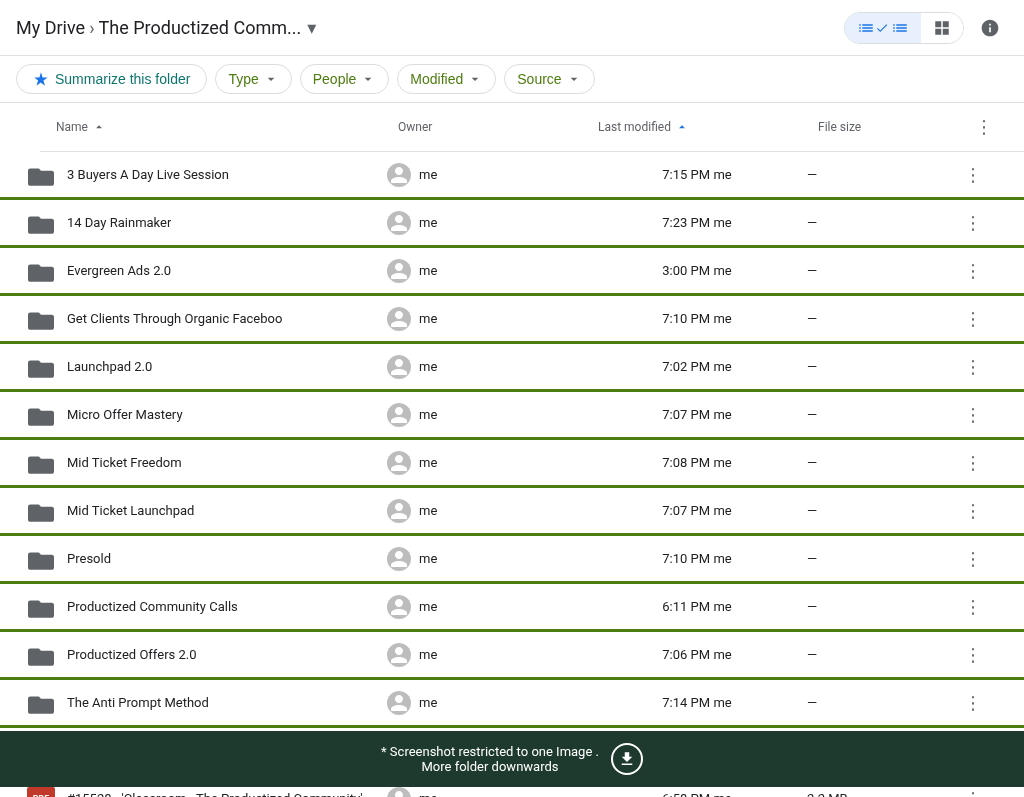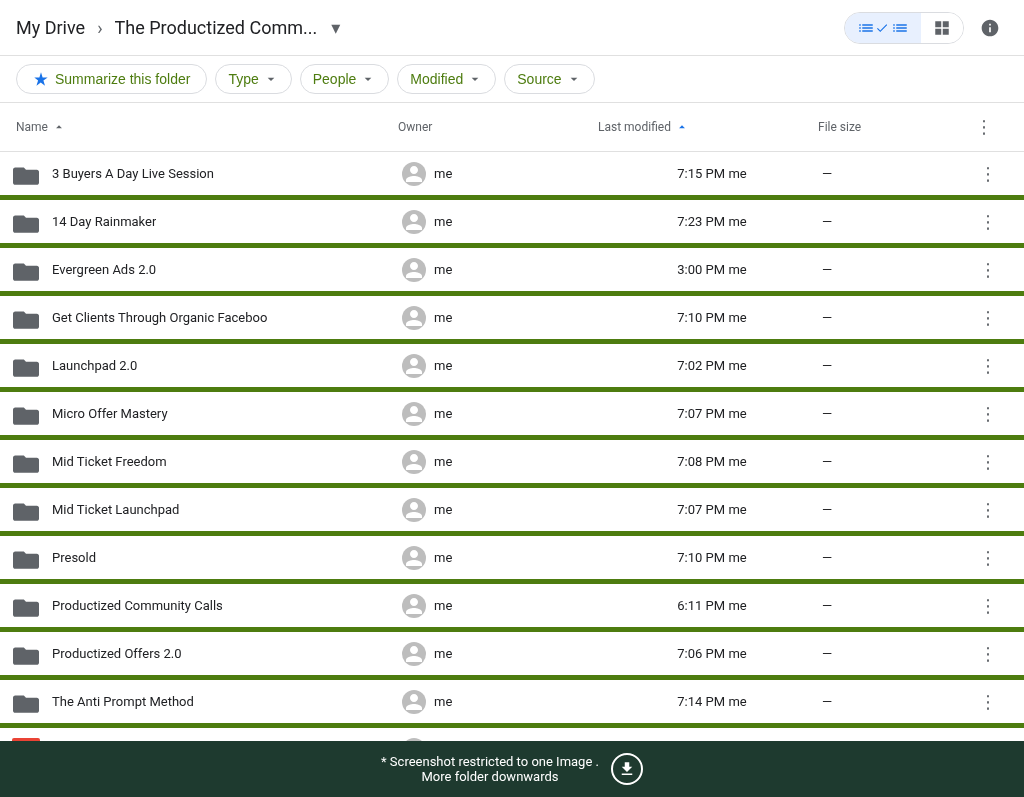--- a/index.html
+++ b/index.html
@@ -1,63 +1,63 @@
 <!DOCTYPE html>
 <html><head>
   <meta charset="utf-8">
   <style>
     * { box-sizing: border-box; margin: 0; padding: 0; }
     body { font-family: 'Google Sans', Roboto, Arial, sans-serif; background: #fff; color: #202124; font-size: 14px; overflow: hidden; width: 1024px; height: 797px; }
 
     
     .header { display: flex; align-items: center; padding: 8px 16px; height: 56px; border-bottom: 1px solid #e0e0e0; }
-    .breadcrumb { display: flex; align-items: flex-start; gap: 12px; flex: 1; }
+    .breadcrumb { display: flex; align-items: flex-start; gap: 4px; flex: 1; }
     .breadcrumb-home { font-size: 18px; font-weight: 400; color: #202124; cursor: pointer; }
     .breadcrumb-sep { color: #5f6368; font-size: 18px; }
     .breadcrumb-current { font-size: 18px; font-weight: 400; color: #202124; max-width: 260px; overflow: hidden; text-overflow: ellipsis; white-space: nowrap; }
     .breadcrumb-arrow { color: #5f6368; font-size: 18px; cursor: pointer; margin-left: 2px; }
 
     .header-actions { display: flex; align-items: center; gap: 8px; }
     .view-toggle { display: flex; align-items: center; border: 1px solid #dadce0; border-radius: 20px; overflow: hidden; }
     .view-btn { padding: 6px 12px; cursor: pointer; display: flex; align-items: center; background: #fff; border: none; }
     .view-btn.active { background: #e8f0fe; }
     .view-btn svg { width: 18px; height: 18px; fill: #5f6368; }
     .view-btn.active svg { fill: #1a73e8; }
     .info-btn { width: 36px; height: 36px; border-radius: 50%; display: flex; align-items: center; justify-content: center; cursor: pointer; border: none; background: transparent; }
     .info-btn svg { width: 20px; height: 20px; fill: #5f6368; }
 
     
     .toolbar { display: flex; align-items: center; padding: 8px 16px; gap: 8px; border-bottom: 1px solid #e0e0e0; }
-    .summarize-btn { display: flex; align-items: center; gap: 6px; padding: 6px 16px; border: 1px solid #dadce0; border-radius: 20px; cursor: pointer; background: #fff; font-size: 14px; color: #4d7c0f; }
+    .summarize-btn { display: flex; align-items: center; gap: 6px; padding: 6px 16px; border: 1px solid #dadce0; border-radius: 20px; cursor: pointer; background: #fff; font-size: 14px; color: #0f766e; }
     .filter-btn { display: flex; align-items: center; gap: 4px; padding: 6px 12px; border: 1px solid #dadce0; border-radius: 20px; cursor: pointer; background: #fff; font-size: 14px; color: #4d7c0f; }
     .filter-btn svg { width: 16px; height: 16px; fill: #5f6368; }
-    .table-header { display: grid; grid-template-columns: 1fr 200px 220px 150px 40px; padding: 8px 16px; border-bottom: 1px solid #e0e0e0; color: #5f6368; font-size: 12px; align-items: center; }
+    .table-header { display: grid; grid-template-columns: 1fr 200px 220px 150px 40px; padding: 8px 16px; border-bottom: 1px solid #e0e0e0; color: #5f6368; font-size: 12px; align-items: center; margin-left: 40px; }
     .col-name { display: flex; align-items: center; gap: 4px; cursor: pointer; }
     .col-name svg { width: 14px; height: 14px; fill: #5f6368; }
     .col-modified { display: flex; align-items: flex-end; gap: 4px; cursor: pointer; }
     .col-modified svg { width: 14px; height: 14px; fill: #1a73e8; }
 
-    .file-row { display: grid; grid-template-columns: 1fr 200px 220px 150px 40px; padding: 0 12px; align-items: center; height: 48px; border-bottom: 5px solid #4d7c0f; cursor: pointer; }
+    .file-row { display: grid; grid-template-columns: 1fr 200px 220px 150px 40px; padding: 0 27px; align-items: center; height: 48px; border-bottom: 3px solid #4d7c0f; cursor: pointer; }
     .file-name-cell { display: flex; align-items: center; gap: 12px; overflow: hidden; }
     .file-icon { width: 28px; height: 28px; flex-shrink: 0; display: flex; align-items: center; justify-content: center; }
     .pdf-icon-red { width: 28px; height: 24px; background: #ea4335; border-radius: 2px; display: flex; align-items: center; justify-content: center; color: #fff; font-size: 9px; font-weight: bold; }
     .pdf-icon-dark { width: 28px; height: 24px; background: #c0392b; border-radius: 2px; display: flex; align-items: center; justify-content: center; color: #fff; font-size: 9px; font-weight: bold; }
     .file-name { font-size: 13px; color: #202124; overflow: hidden; text-overflow: ellipsis; white-space: nowrap; }
     .owner-cell { display: flex; align-items: center; gap: 8px; }
     .avatar { width: 24px; height: 24px; border-radius: 50%; background: #bdbdbd; display: flex; align-items: center; justify-content: center; color: #fff; font-size: 16px; }
     .owner-name { font-size: 13px; color: #202124; }
     .modified-cell { font-size: 13px; color: #202124; text-align: center; }
     .filesize-cell { font-size: 13px; color: #202124; }
     .more-btn { width: 32px; height: 32px; border-radius: 50%; display: flex; align-items: center; justify-content: center; cursor: pointer; border: none; background: transparent; color: #5f6368; font-size: 18px; }
 
     
     .scroll-area { overflow-y: auto; height: calc(797px - 56px - 50px - 36px); }
 
     
-    .bottom-bar { position: fixed; bottom: 0; width: 1024px; background: #1e3a2f; color: #fff; text-align: center; padding: 12px; font-size: 13px; display: flex; align-items: center; justify-content: center; gap: 12px; }
+    .bottom-bar { position: fixed; bottom: 10px; width: 1024px; background: #1e3a2f; color: #fff; text-align: center; padding: 12px; font-size: 13px; display: flex; align-items: center; justify-content: center; gap: 12px; }
     .download-icon { width: 32px; height: 32px; border-radius: 50%; border: 2px solid #fff; display: flex; align-items: center; justify-content: center; }
   </style>
 </head>
 <body>
 
 <div class="header">
   <div class="breadcrumb">
     <span class="breadcrumb-home">My Drive</span>
     <span class="breadcrumb-sep">›</span>
     <span class="breadcrumb-current">The Productized Comm...</span>

